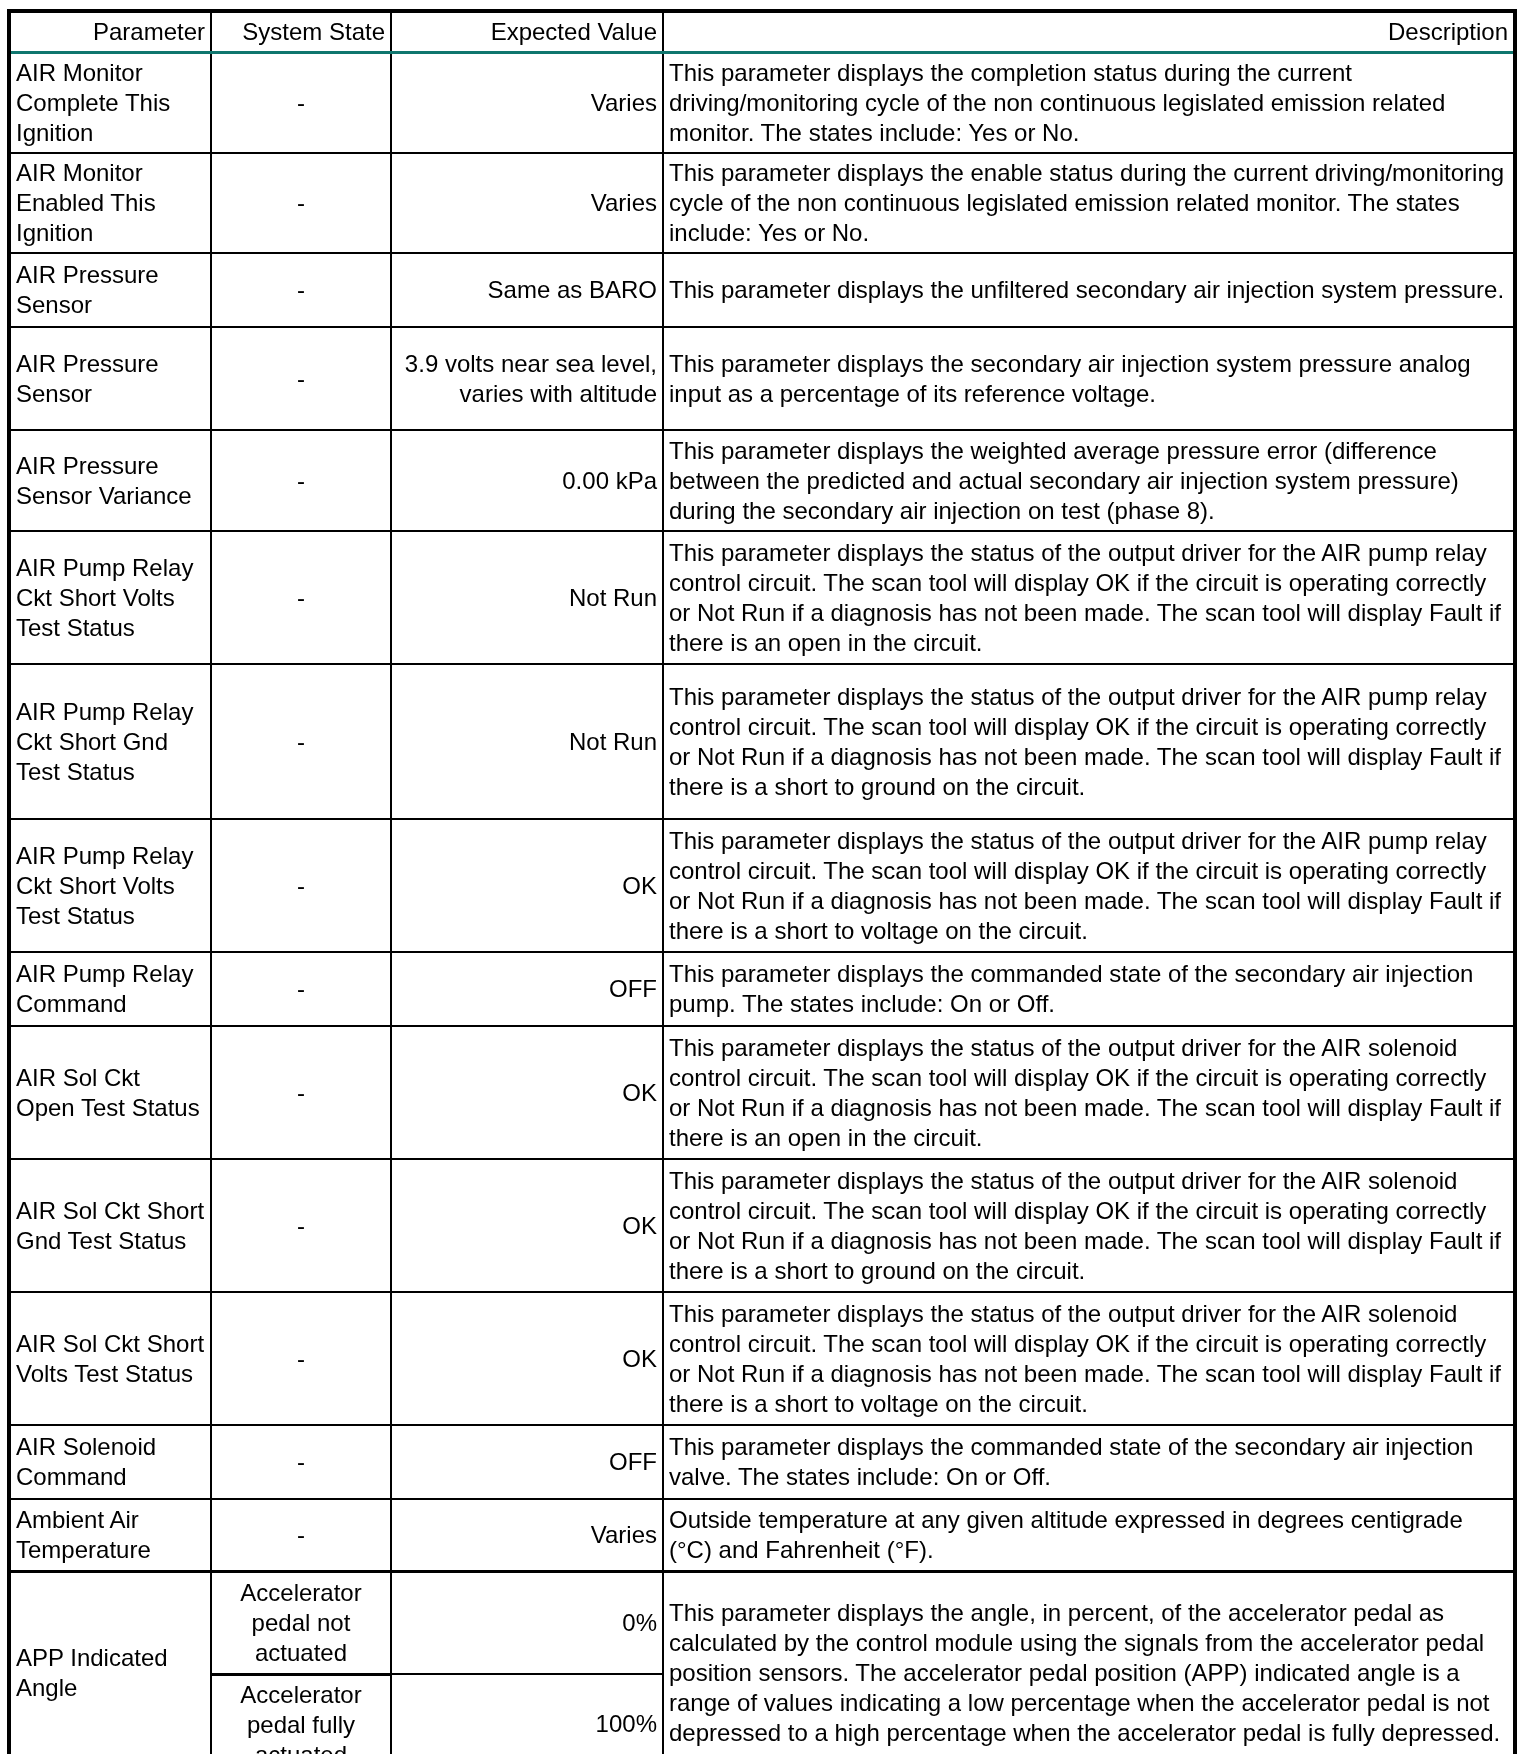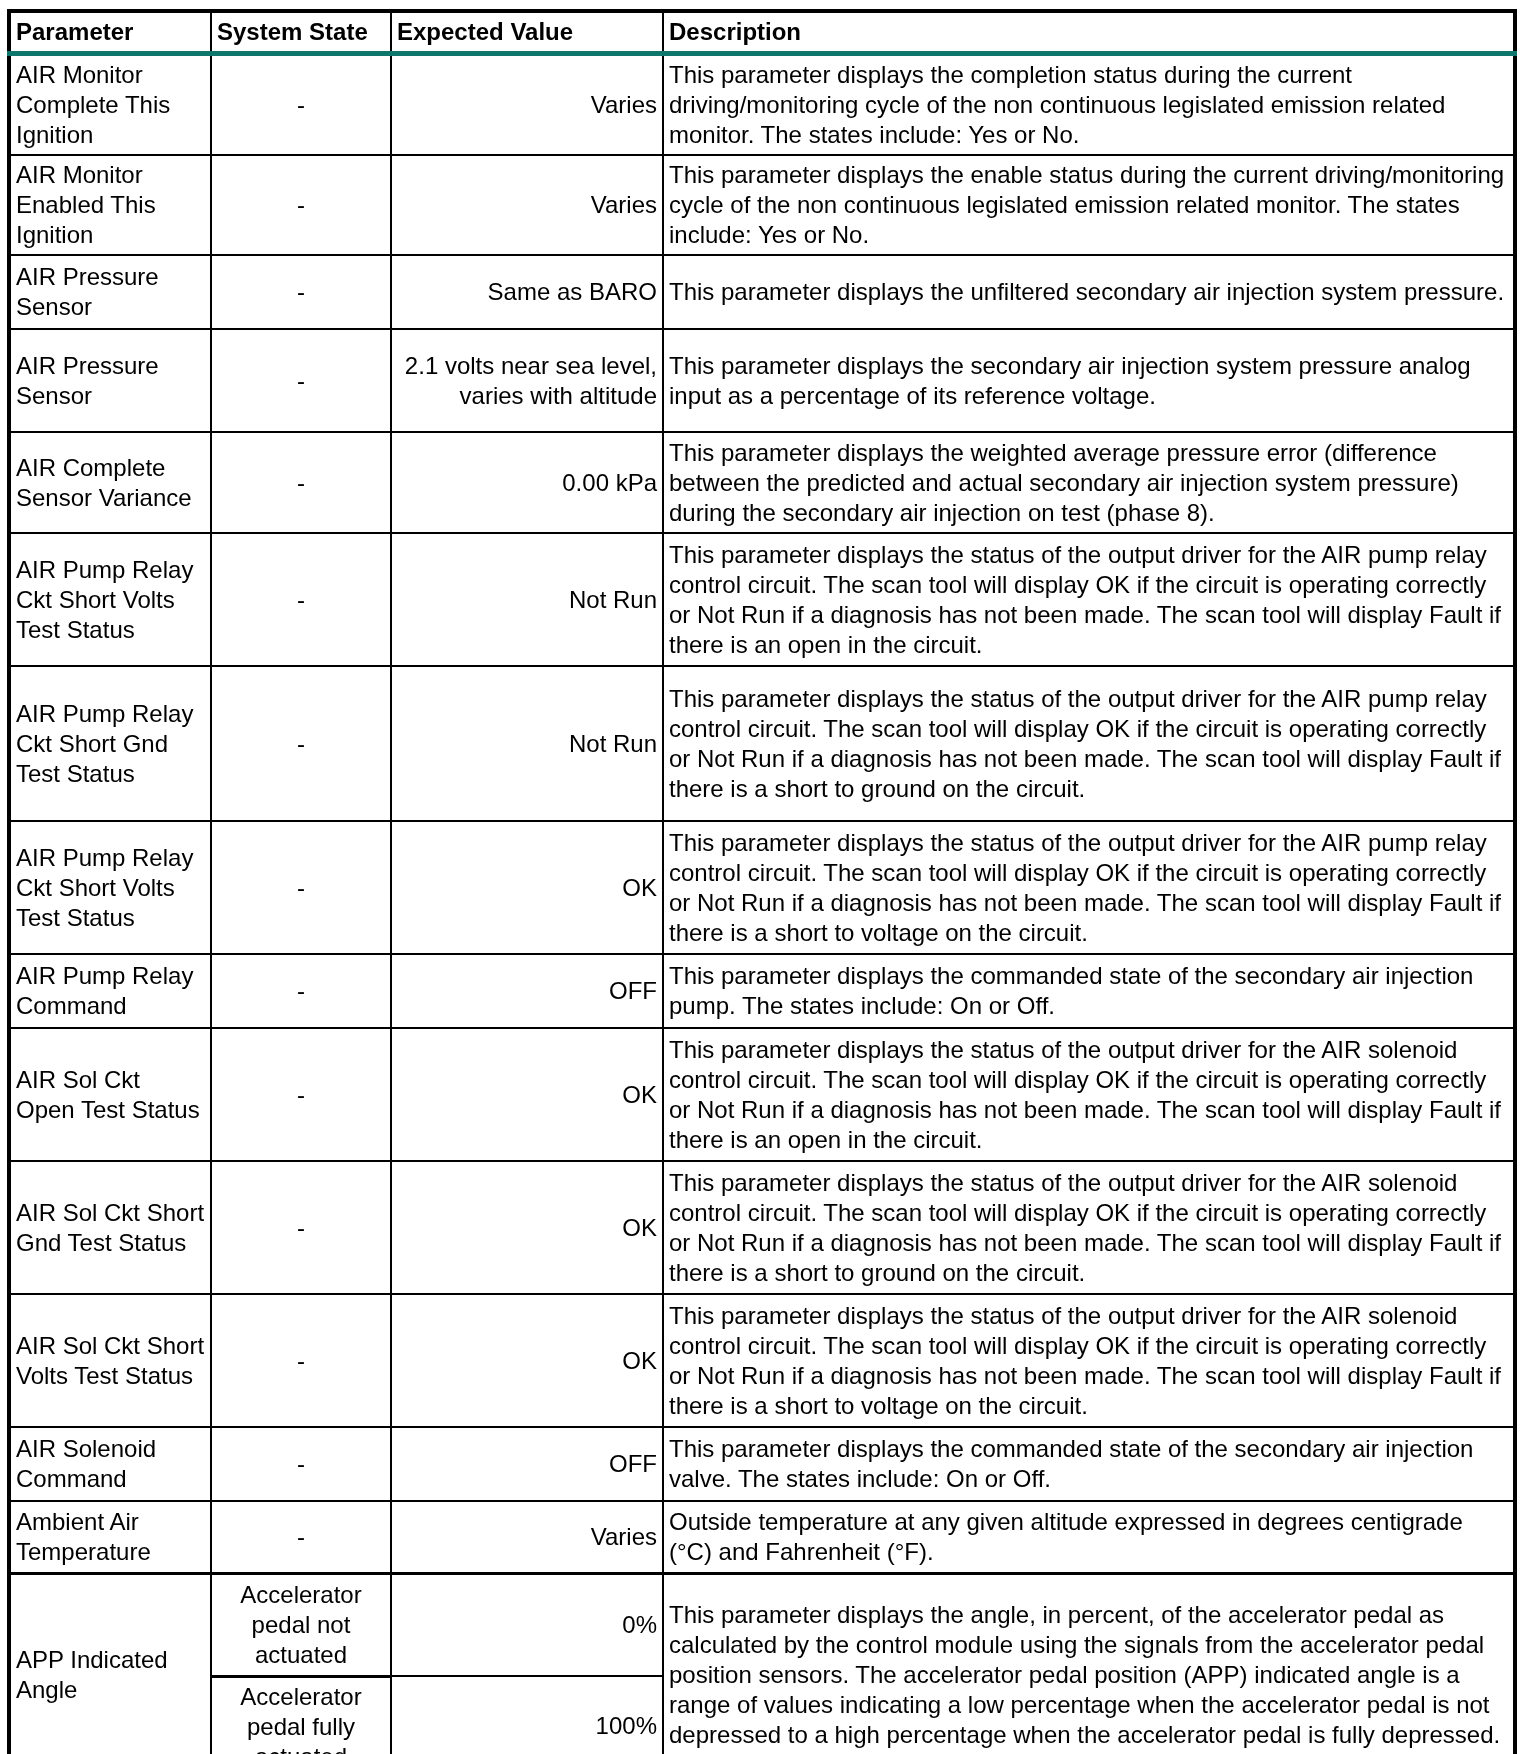--- a/index.html
+++ b/index.html
@@ -14,25 +14,25 @@
     line-height: 30px;
     color: #000;
     border: 4px solid #000;
   }
   table.params th, table.params td {
     border: 2px solid #000;
     padding: 4px 5px 4px 5px;
     vertical-align: middle;
   }
   table.params th {
-    font-weight: bold;
-    text-align: left;
+    font-weight: normal;
+    text-align: right;
     height: 32px;
     padding-top: 3px; padding-bottom: 3px;
-    border-bottom: 5px solid #0f766e;
+    border-bottom: 3px solid #0f766e;
   }
   td.c-param { text-align: left; }
   td.c-state { text-align: center; }
   td.c-value { text-align: right; }
   td.c-desc  { text-align: left; }
   tr.thick-top td { border-top: 3px solid #000; }
 </style>
 </head>
 <body>
 
@@ -67,25 +67,25 @@
     </tr>
     <tr style="height:74px">
       <td class="c-param">AIR Pressure Sensor</td>
       <td class="c-state">-</td>
       <td class="c-value">Same as BARO</td>
       <td class="c-desc">This parameter displays the unfiltered secondary air injection system pressure.</td>
     </tr>
     <tr style="height:103px">
       <td class="c-param">AIR Pressure Sensor</td>
       <td class="c-state">-</td>
-      <td class="c-value">2.1 volts near sea level, varies with altitude</td>
+      <td class="c-value">3.9 volts near sea level, varies with altitude</td>
       <td class="c-desc">This parameter displays the secondary air injection system pressure analog input as a percentage of its reference voltage.</td>
     </tr>
     <tr style="height:101px">
-      <td class="c-param">AIR Complete Sensor Variance</td>
+      <td class="c-param">AIR Pressure Sensor Variance</td>
       <td class="c-state">-</td>
       <td class="c-value">0.00 kPa</td>
       <td class="c-desc">This parameter displays the weighted average pressure error (difference between the predicted and actual secondary air injection system pressure) during the secondary air injection on test (phase 8).</td>
     </tr>
     <tr style="height:133px">
       <td class="c-param">AIR Pump Relay Ckt Short Volts Test Status</td>
       <td class="c-state">-</td>
       <td class="c-value">Not Run</td>
       <td class="c-desc">This parameter displays the status of the output driver for the AIR pump relay control circuit. The scan tool will display OK if the circuit is operating correctly or Not Run if a diagnosis has not been made. The scan tool will display Fault if there is an open in the circuit.</td>
     </tr>

